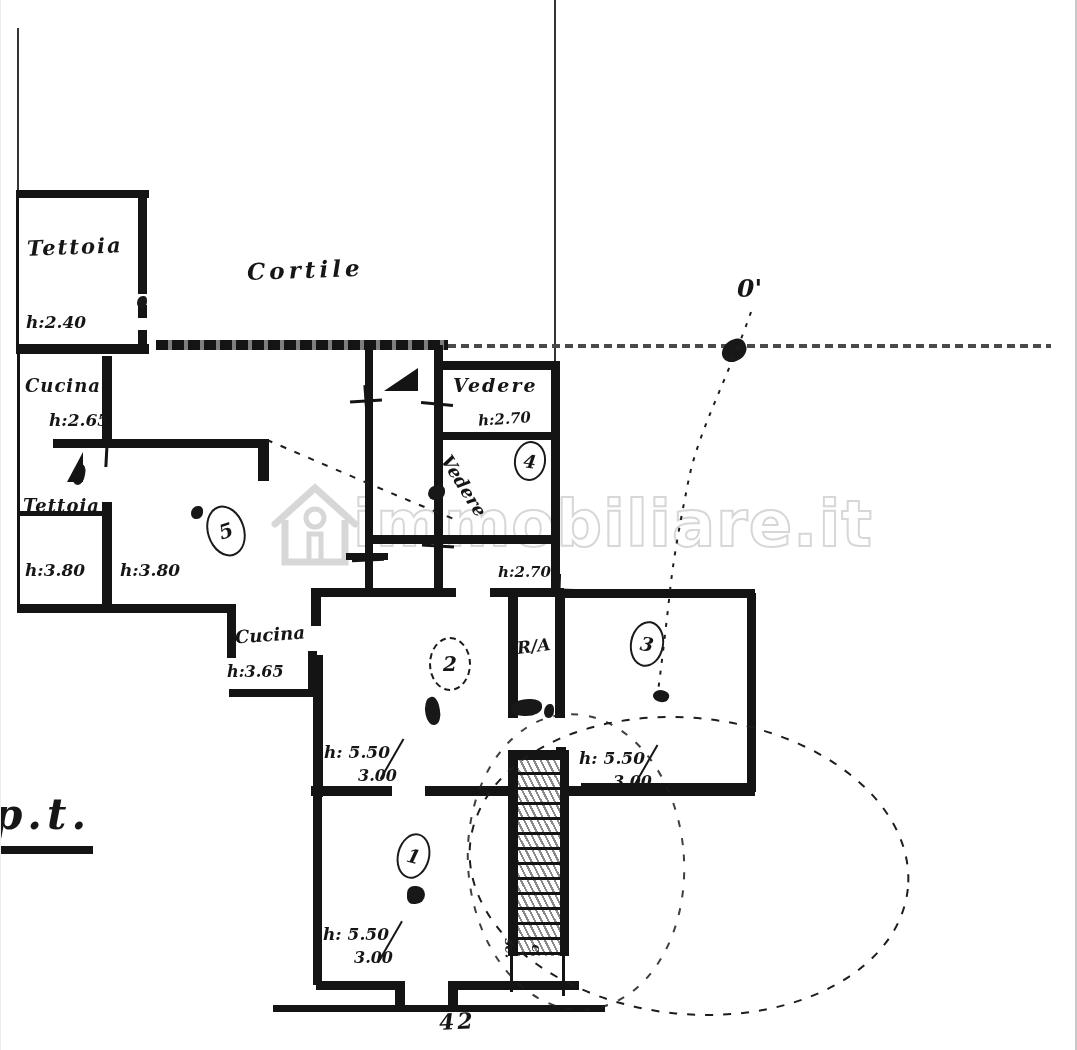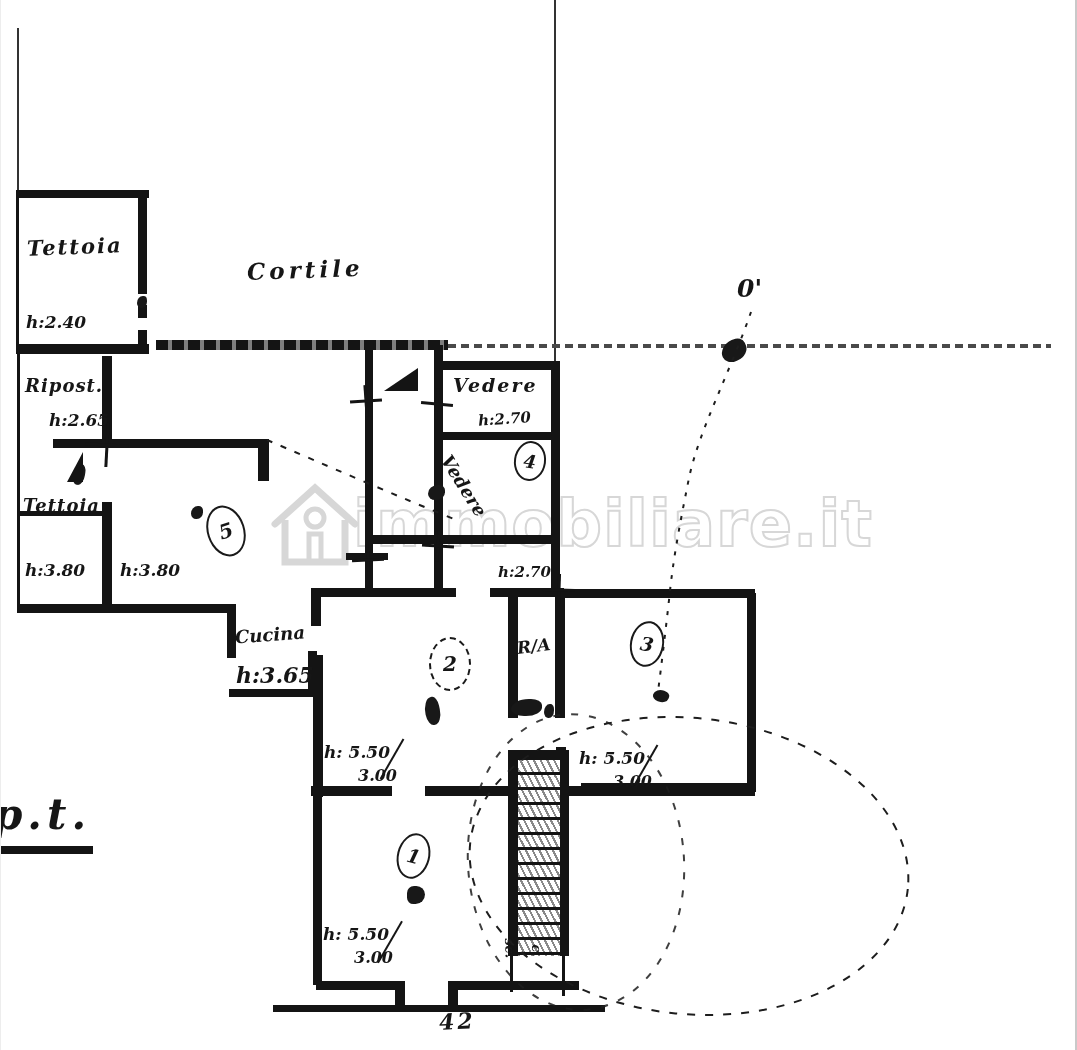--- a/index.html
+++ b/index.html
@@ -135,29 +135,29 @@
   <div class="blob" style="left:424px;top:697px;width:15px;height:28px;transform:rotate(-12deg);"></div>
   <div class="blob" style="left:652px;top:690px;width:16px;height:12px;transform:rotate(20deg);"></div>
   <div class="blob" style="left:406px;top:886px;width:18px;height:18px;border-radius:45% 55% 60% 40%;"></div>
   <div class="blob" style="left:720px;top:340px;width:26px;height:21px;transform:rotate(-24deg);"></div>
 
   <span class="lbl" style="left:26px;top:236px;font-size:21px;letter-spacing:2px;transform:rotate(-2deg);">Tettoia</span>
   <span class="lbl" style="left:25px;top:314px;font-size:17px;">h:2.40</span>
 
   <span class="lbl" style="left:246px;top:258px;font-size:23px;letter-spacing:4px;transform:rotate(-2deg);">Cortile</span>
 
-  <span class="lbl" style="left:24px;top:377px;font-size:18px;letter-spacing:1px;">Ripost.</span>
+  <span class="lbl" style="left:24px;top:377px;font-size:18px;letter-spacing:1px;">Cucina.</span>
   <span class="lbl" style="left:48px;top:412px;font-size:17px;">h:2.65</span>
 
   <span class="lbl" style="left:22px;top:497px;font-size:18px;letter-spacing:1px;">Tettoia</span>
   <span class="lbl" style="left:24px;top:562px;font-size:17px;">h:3.80</span>
   <span class="lbl" style="left:119px;top:562px;font-size:17px;">h:3.80</span>
 
   <span class="lbl" style="left:234px;top:626px;font-size:18px;transform:rotate(-4deg);">Cucina</span>
-  <span class="lbl" style="left:235px;top:664px;font-size:22px;">h:3.65</span>
+  <span class="lbl" style="left:226px;top:664px;font-size:16px;">h:3.65</span>
 
   <span class="lbl" style="left:452px;top:376px;font-size:19px;letter-spacing:2px;">Vedere</span>
   <span class="lbl" style="left:477px;top:412px;font-size:15px;transform:rotate(-4deg);">h:2.70</span>
 
   <span class="lbl" style="left:497px;top:565px;font-size:15px;">h:2.70</span>
   <span class="lbl" style="left:516px;top:638px;font-size:17px;transform:rotate(-7deg);">R/A</span>
 
   <span class="lbl" style="left:323px;top:744px;font-size:17px;">h: 5.50</span>
   <div class="slash" style="left:390px;top:736px;height:46px;transform:rotate(30deg);"></div>
   <span class="lbl" style="left:357px;top:768px;font-size:16px;">3.00</span>

